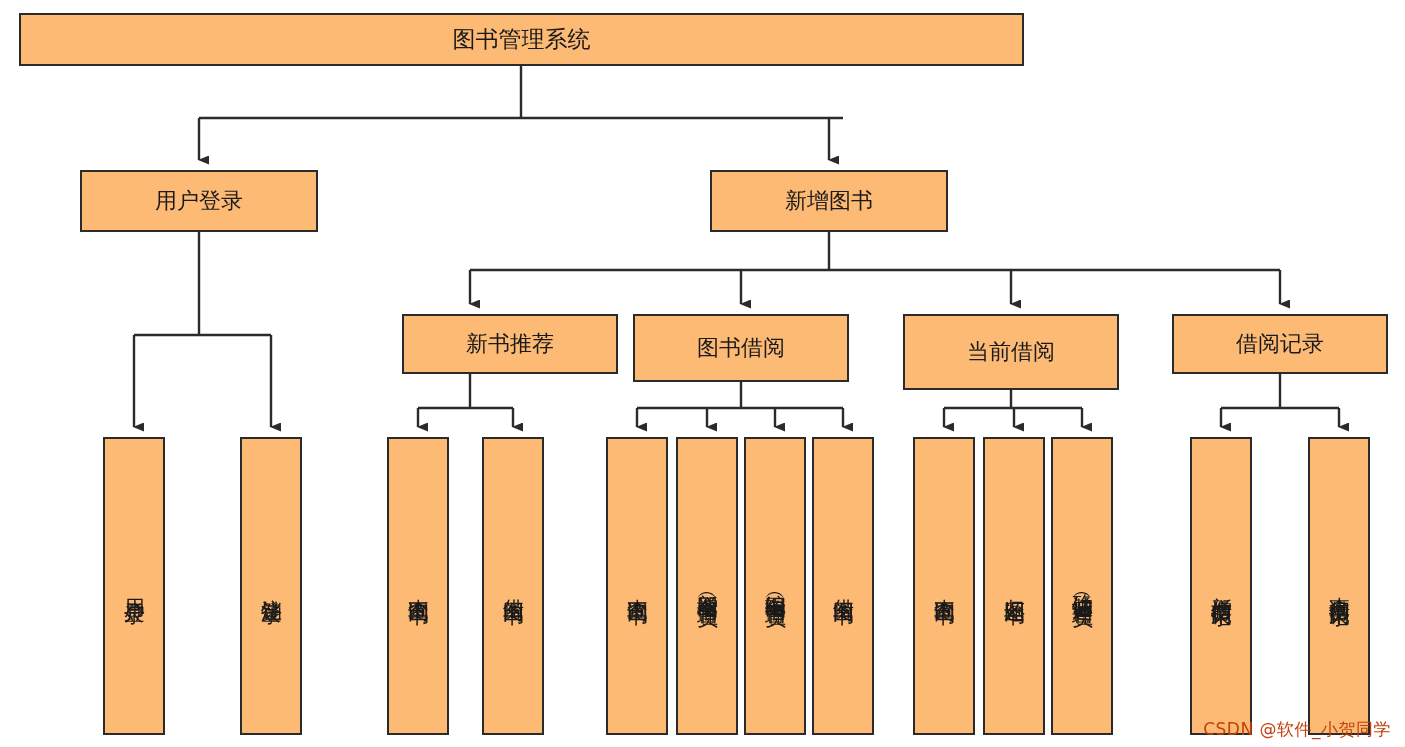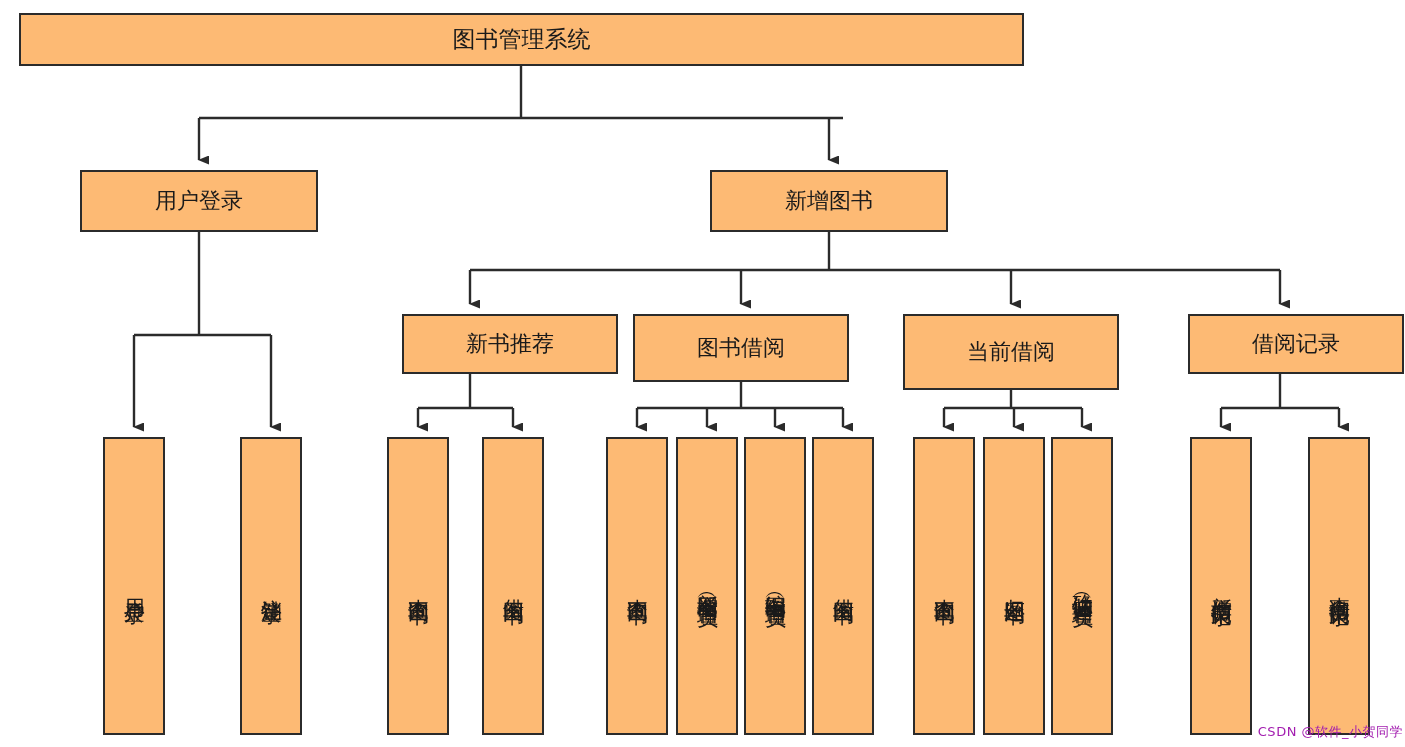--- a/index.html
+++ b/index.html
@@ -45,23 +45,23 @@
     padding:6px 0;
   }
   .node.leaf > .leaf-text{
     writing-mode:vertical-rl;
     text-orientation:upright;
     letter-spacing:2px;
     white-space:nowrap;
   }
   .watermark{
     position:absolute;
-    right:2px;bottom:6px;
-    font-size:13px;
-    color:#a21caf;
+    right:14px;bottom:6px;
+    font-size:17px;
+    color:#c2410c;
     z-index:5;
     white-space:nowrap;
     letter-spacing:0.5px;
   }
 </style>
 </head>
 <body>
 
 <div id="diagram-root">
 
@@ -128,21 +128,21 @@
 
   <div class="node level-2" style="left: 362px; top: 314px; width: 216px; height: 60px; margin-left: 40px;">
     <span>新书推荐</span>
   </div>
   <div class="node level-2" style="left: 633px; top: 314px; width: 216px; height: 68px;">
     <span>图书借阅</span>
   </div>
   <div class="node level-2" style="left: 903px; top: 314px; width: 216px; height: 76px;">
     <span>当前借阅</span>
   </div>
-  <div class="node level-2" style="left: 1172px; top: 314px; width: 216px; height: 60px; margin-left: 16px;">
+  <div class="node level-2" style="left: 1172px; top: 314px; width: 216px; height: 60px;">
     <span>借阅记录</span>
   </div>
 
   <div class="node leaf" style="left: 103px; top: 437px; width: 62px; height: 298px;">
     <span class="leaf-text">用户登录</span>
   </div>
   <div class="node leaf" style="left: 240px; top: 437px; width: 62px; height: 298px;">
     <span class="leaf-text">注销登录</span>
   </div>
   <div class="node leaf" style="left: 387px; top: 437px; width: 62px; height: 298px;">

